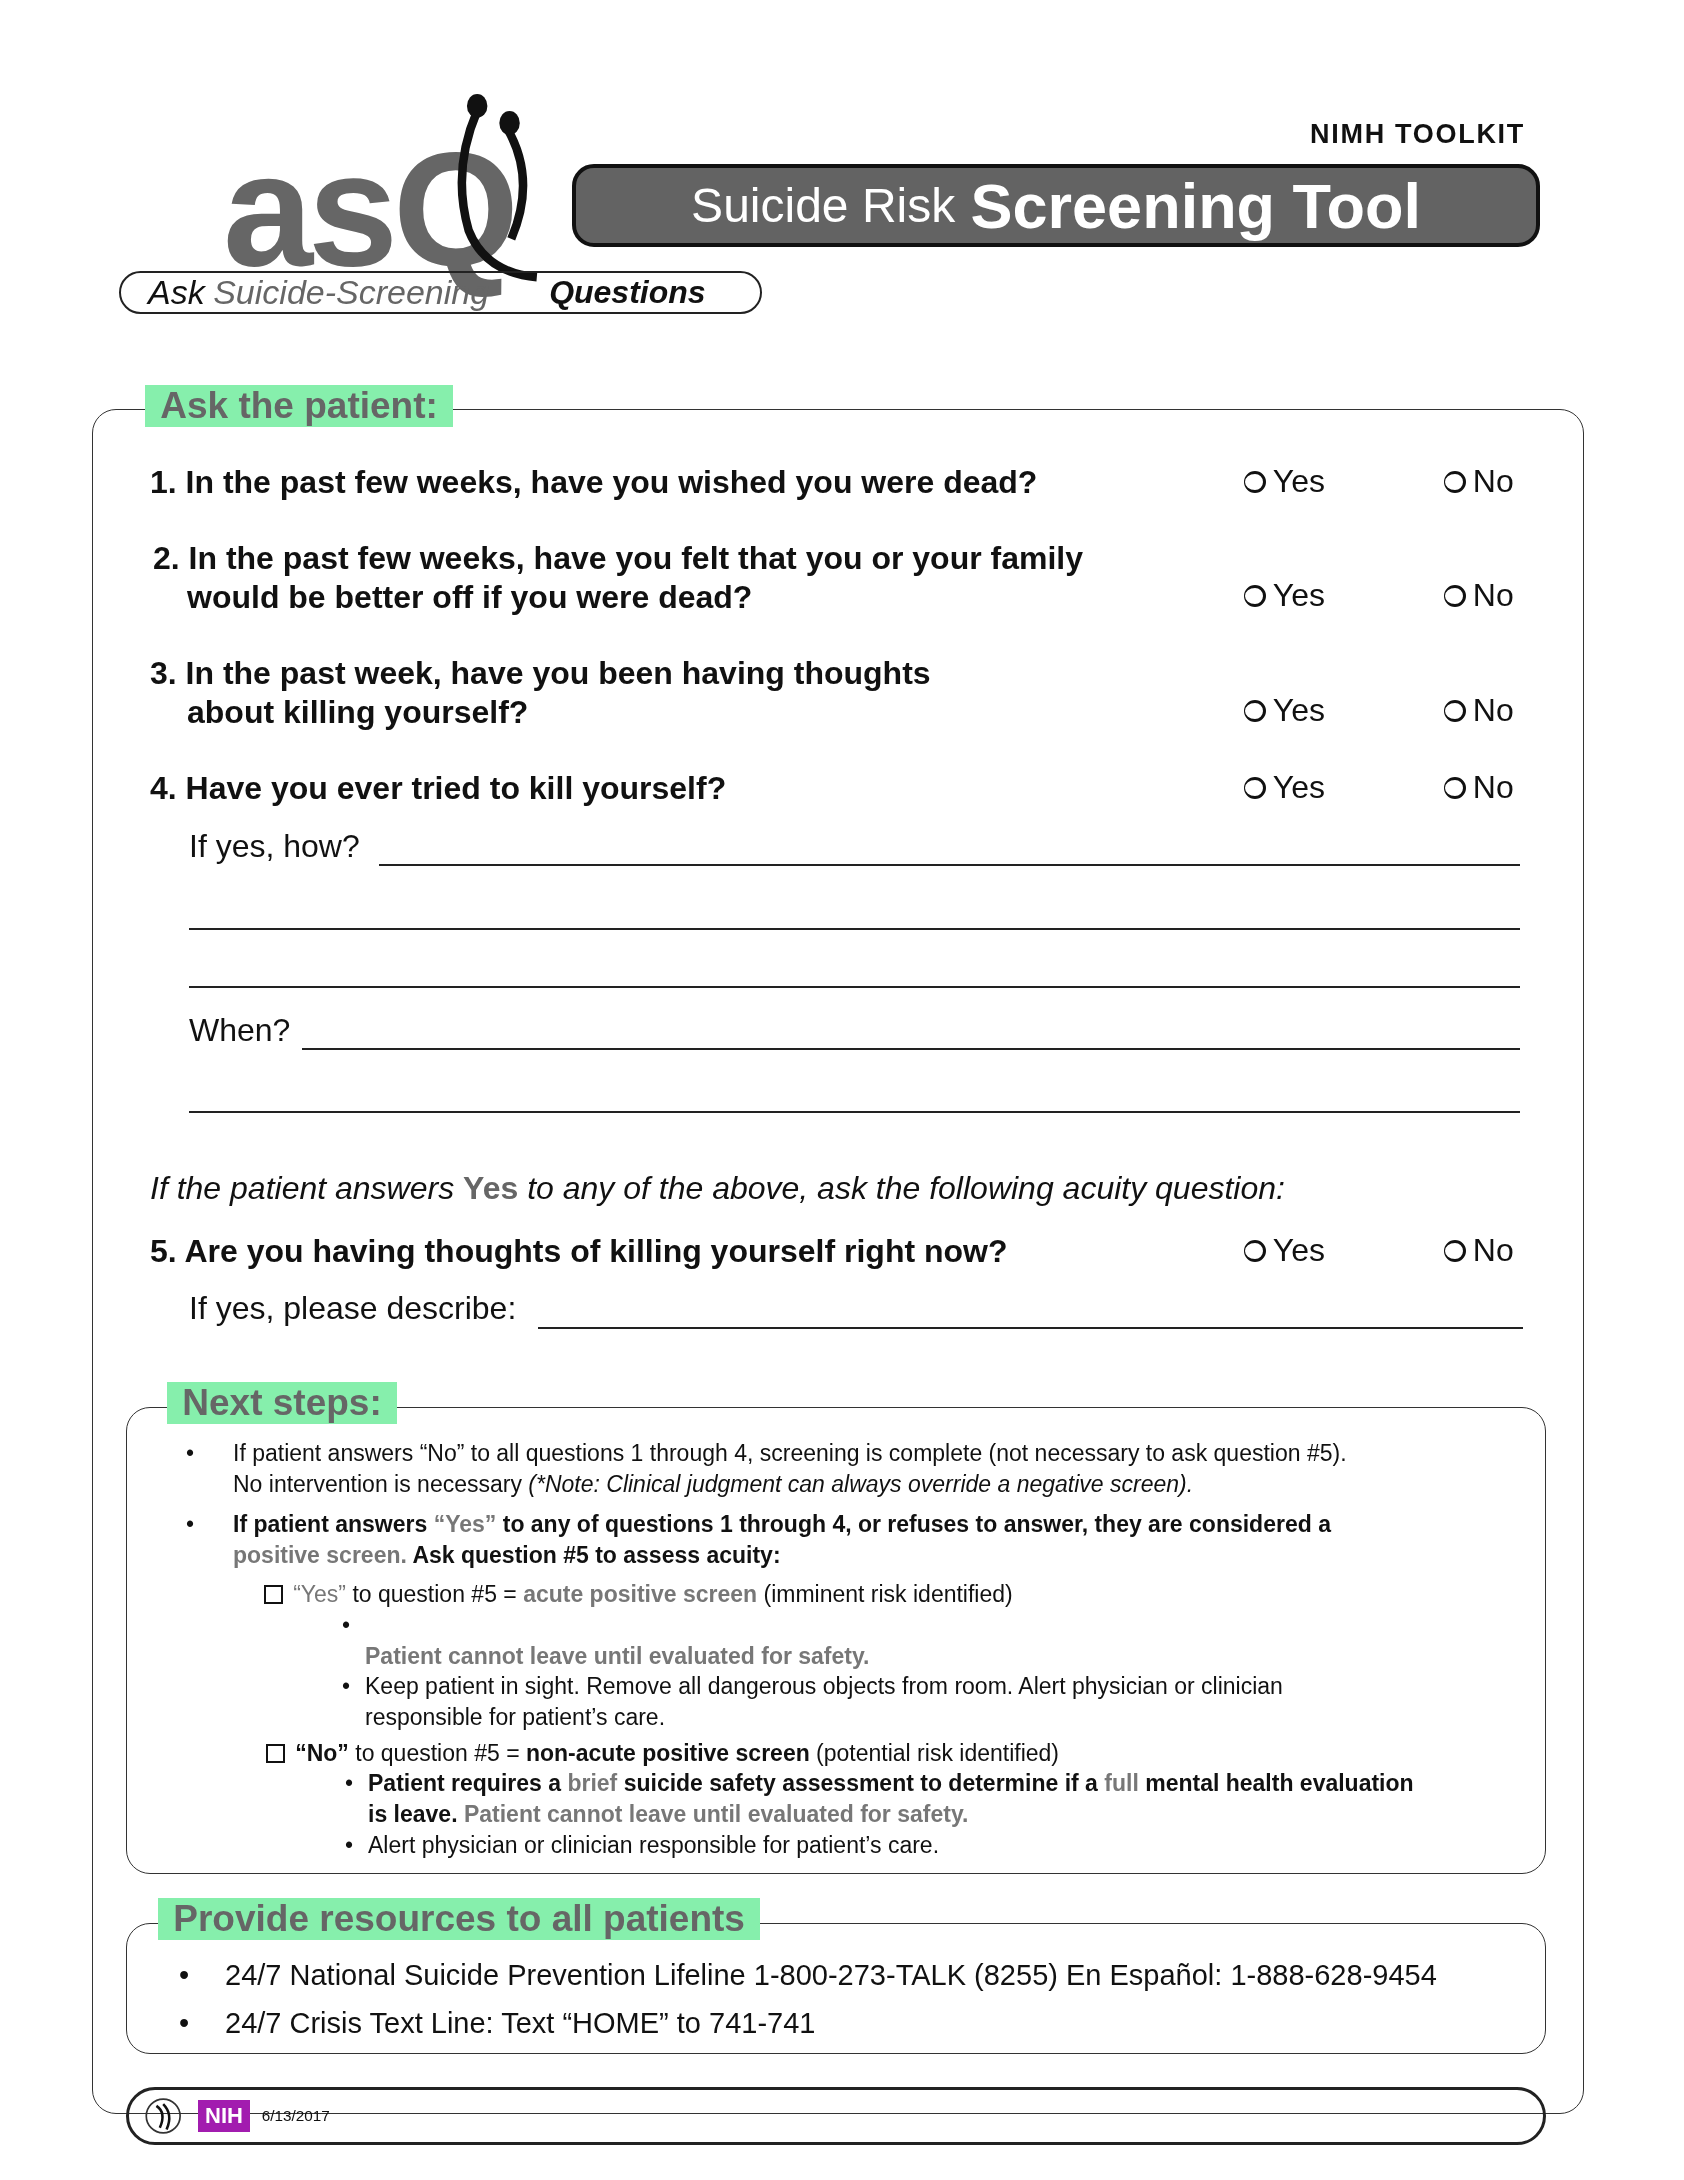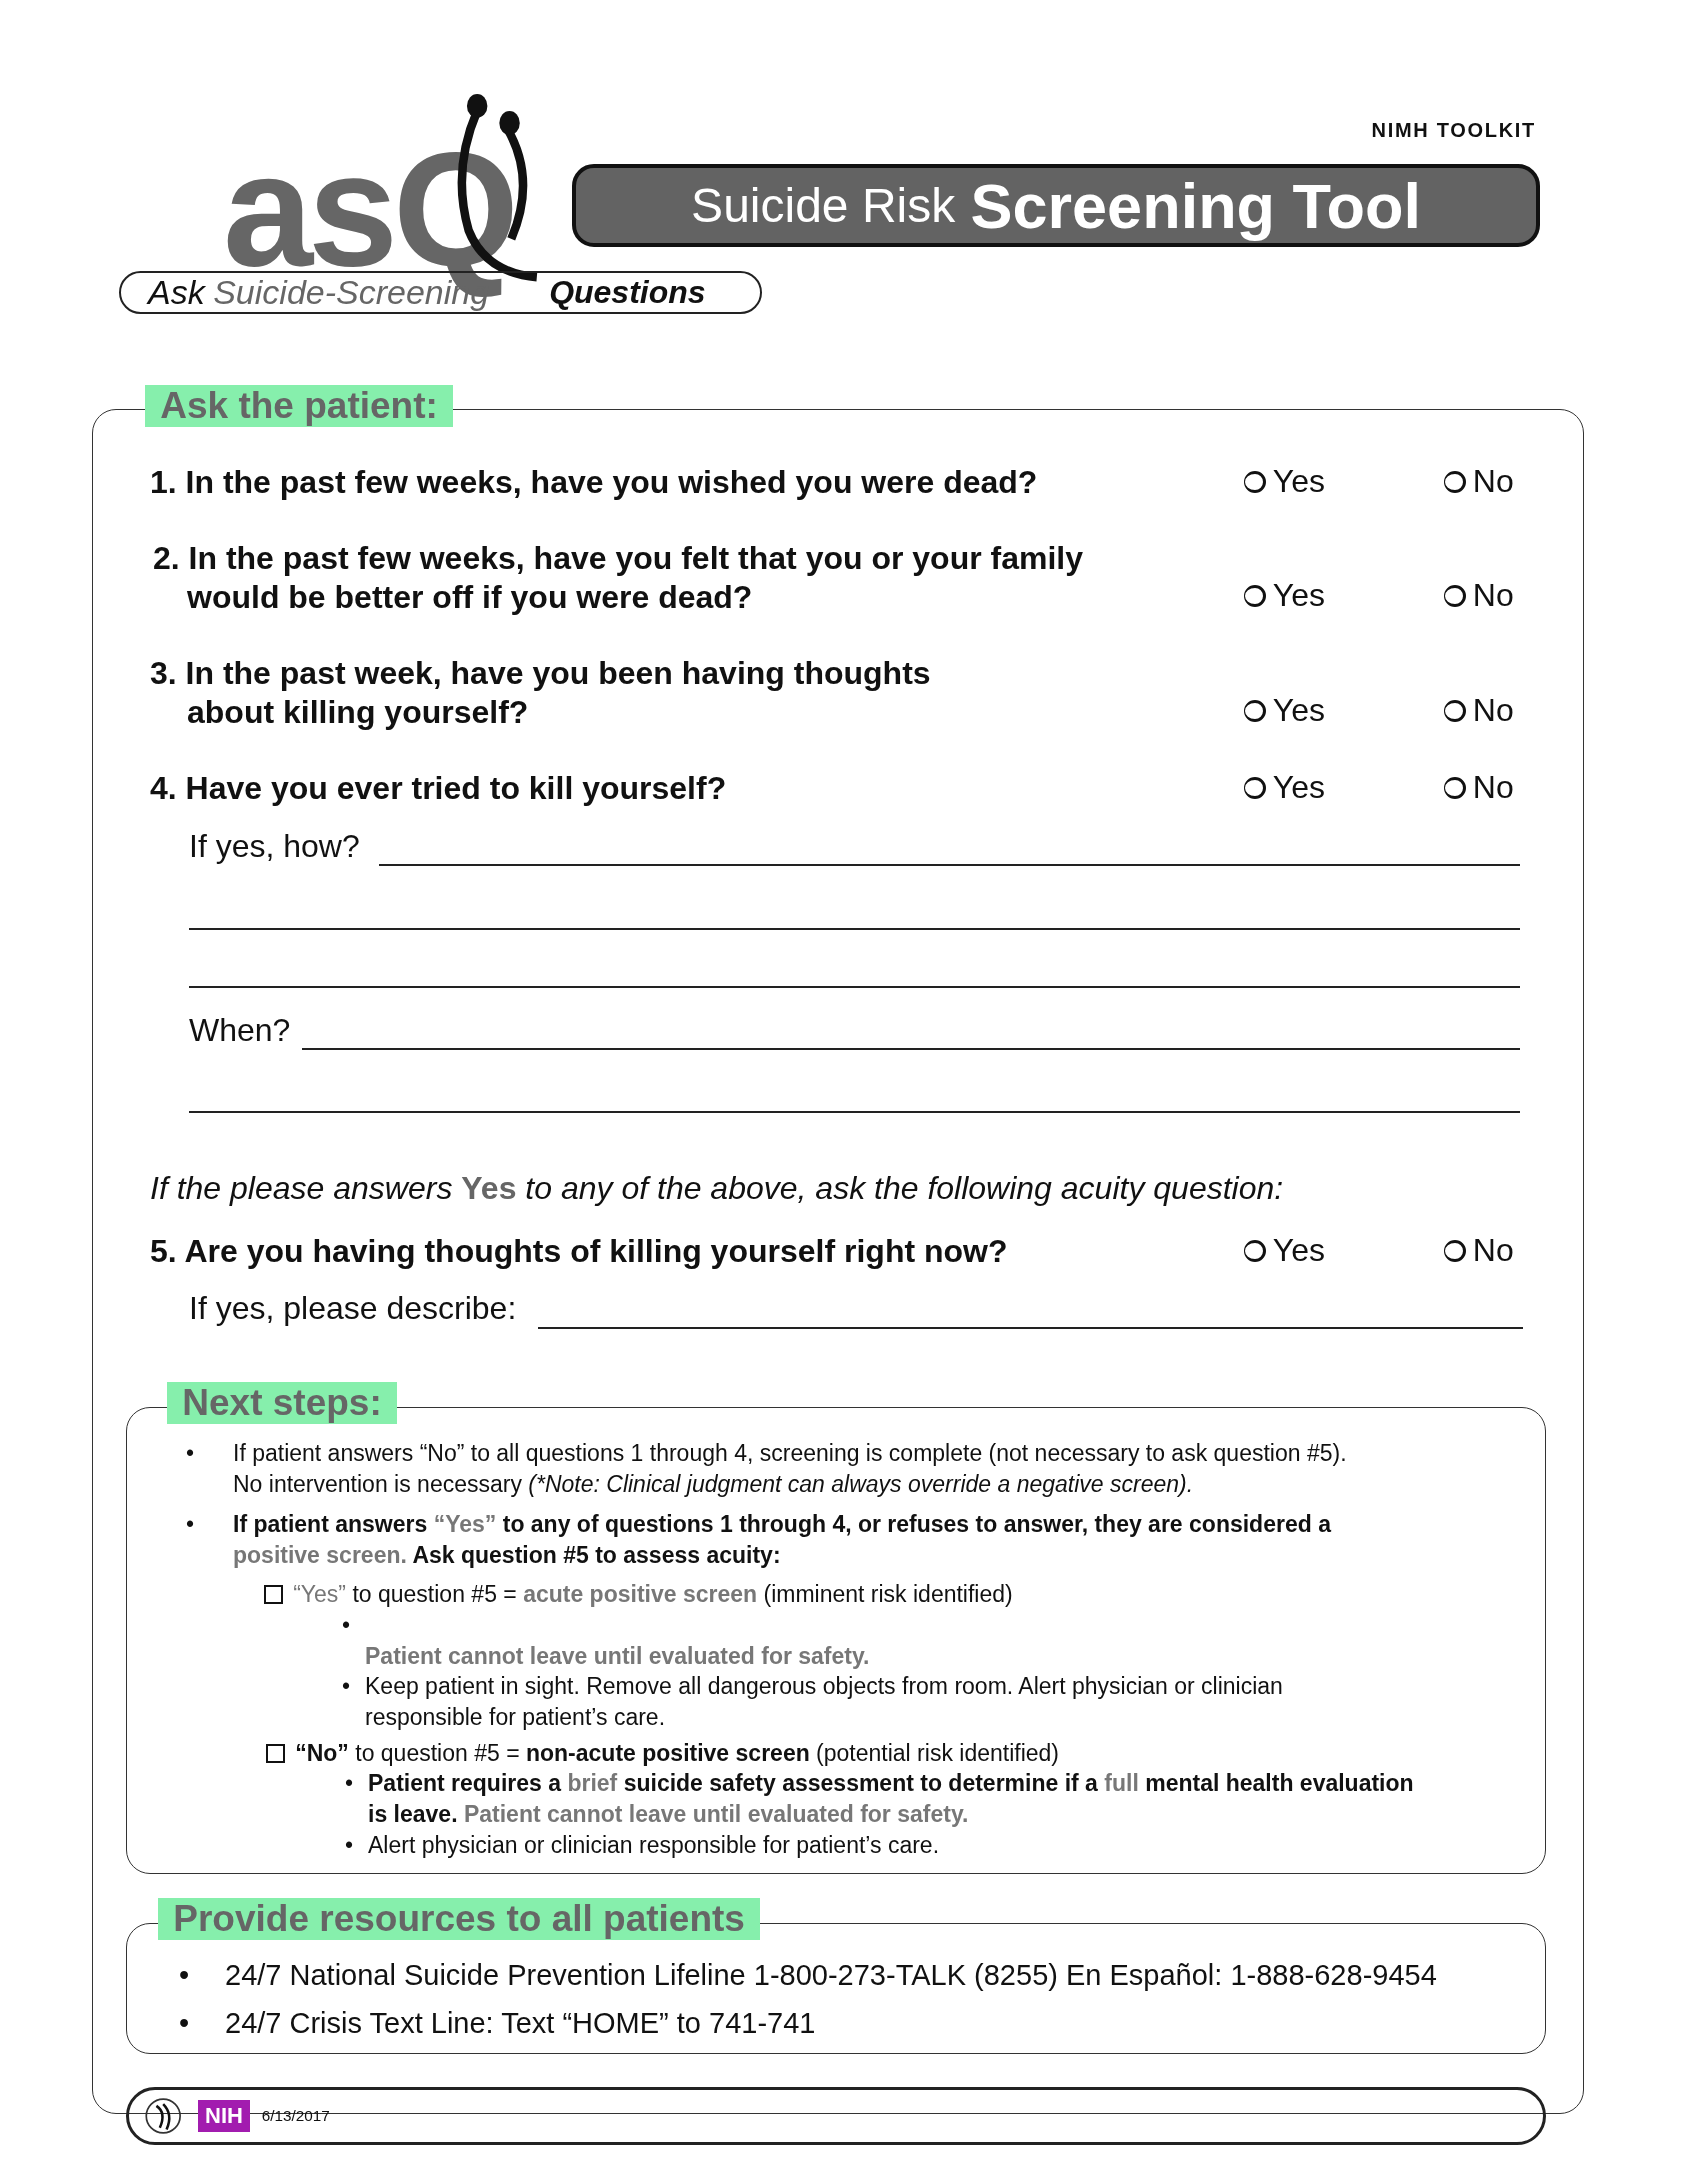--- a/index.html
+++ b/index.html
@@ -1,18 +1,18 @@
 <!DOCTYPE html>
 <html style="font-size:13.6px"><head>
 <meta charset="utf-8">
 <style>
   html,body{margin:0;padding:0;background:#fff;}
   body{width:1685px;height:2181px;position:relative;overflow:hidden;font-family:"Liberation Sans",sans-serif;color:#111;}
   .abs{position:absolute;}
-  .toolkit{right:149px;top:119px;font-size:20px;font-weight:bold;letter-spacing:1.7px;}
+  .toolkit{right:160px;top:119px;font-size:27px;font-weight:bold;letter-spacing:1.7px;}
   .titlebar{left:572px;top:164px;width:968px;height:83px;background:#636363;border:4.3px solid #111;border-radius:22px;box-sizing:border-box;display:flex;align-items:center;justify-content:center;color:#fff;}
   .titlebar .light{font-size:48px;font-weight:normal;margin-right:15.3px;}
   .titlebar .bold{font-size:63px;font-weight:bold;}
   .logo-tag{left:119px;top:271px;width:643px;height:43px;border:2.6px solid #222;border-radius:22px;box-sizing:border-box;font-size:34px;display:flex;align-items:center;padding-left:27px;font-style:italic;}
   .logo-tag .ask{color:#111;margin-right:8.5px;}
   .logo-tag .mid{color:#666;}
   .logo-tag .q{color:#111;margin-left:60px;}
   .logo-as{left:223px;top:128px;font-size:162px;font-weight:bold;color:#666;line-height:1;letter-spacing:-5.1px;}
   .box{border:1.7px solid #333;border-radius:24px;box-sizing:border-box;}
   .box-title{background:#86efac;color:#666;font-weight:bold;padding:0 15.3px;}
@@ -98,21 +98,21 @@
 
 <div class="abs lbl" style="left:189px;top:828px;">If yes, how?</div>
 <div class="abs line" style="left:379px;top:864px;width:1141px;"></div>
 <div class="abs line" style="left:189px;top:928px;width:1331px;"></div>
 <div class="abs line" style="left:189px;top:986px;width:1331px;"></div>
 <div class="abs lbl" style="left:189px;top:1012px;">When?</div>
 <div class="abs line" style="left:302px;top:1048px;width:1218px;"></div>
 <div class="abs line" style="left:189px;top:1111px;width:1331px;"></div>
 
 <div class="abs" style="left:150px;top:1170px;font-size:32px;font-style:italic;">
-  <span>If the please answers </span><span style="font-style:normal;font-weight:bold;color:#666;">Yes</span><span> to any of the above, ask the following acuity question:</span>
+  <span>If the patient answers </span><span style="font-style:normal;font-weight:bold;color:#666;">Yes</span><span> to any of the above, ask the following acuity question:</span>
 </div>
 
 <div class="abs q" style="left:150px;top:1232px;"><span>5.</span> <span>Are you having thoughts of killing yourself right now?</span></div>
 <div class="abs opt" style="left:1244px;top:1232px;">
     <span class="radio"></span>
     <span>Yes</span>
   </div>
 <div class="abs opt" style="left:1444px;top:1232px;">
     <span class="radio"></span>
     <span>No</span>

